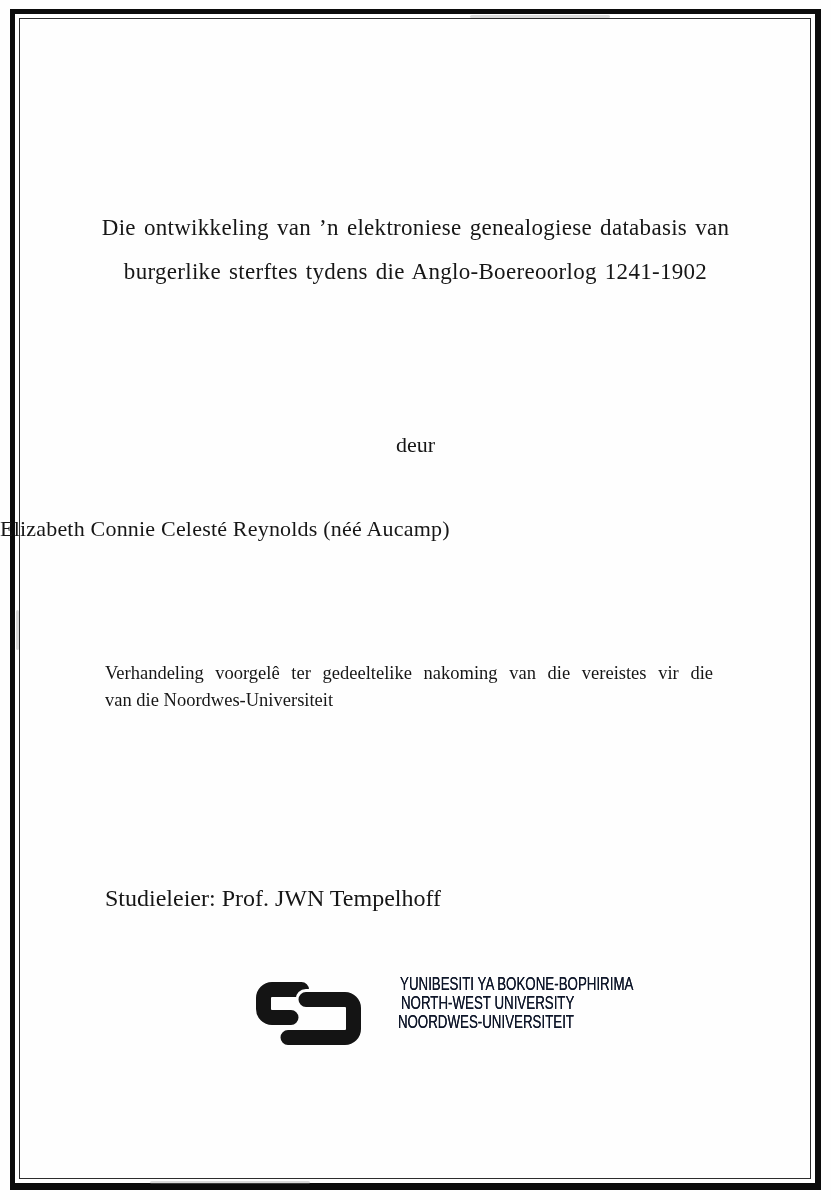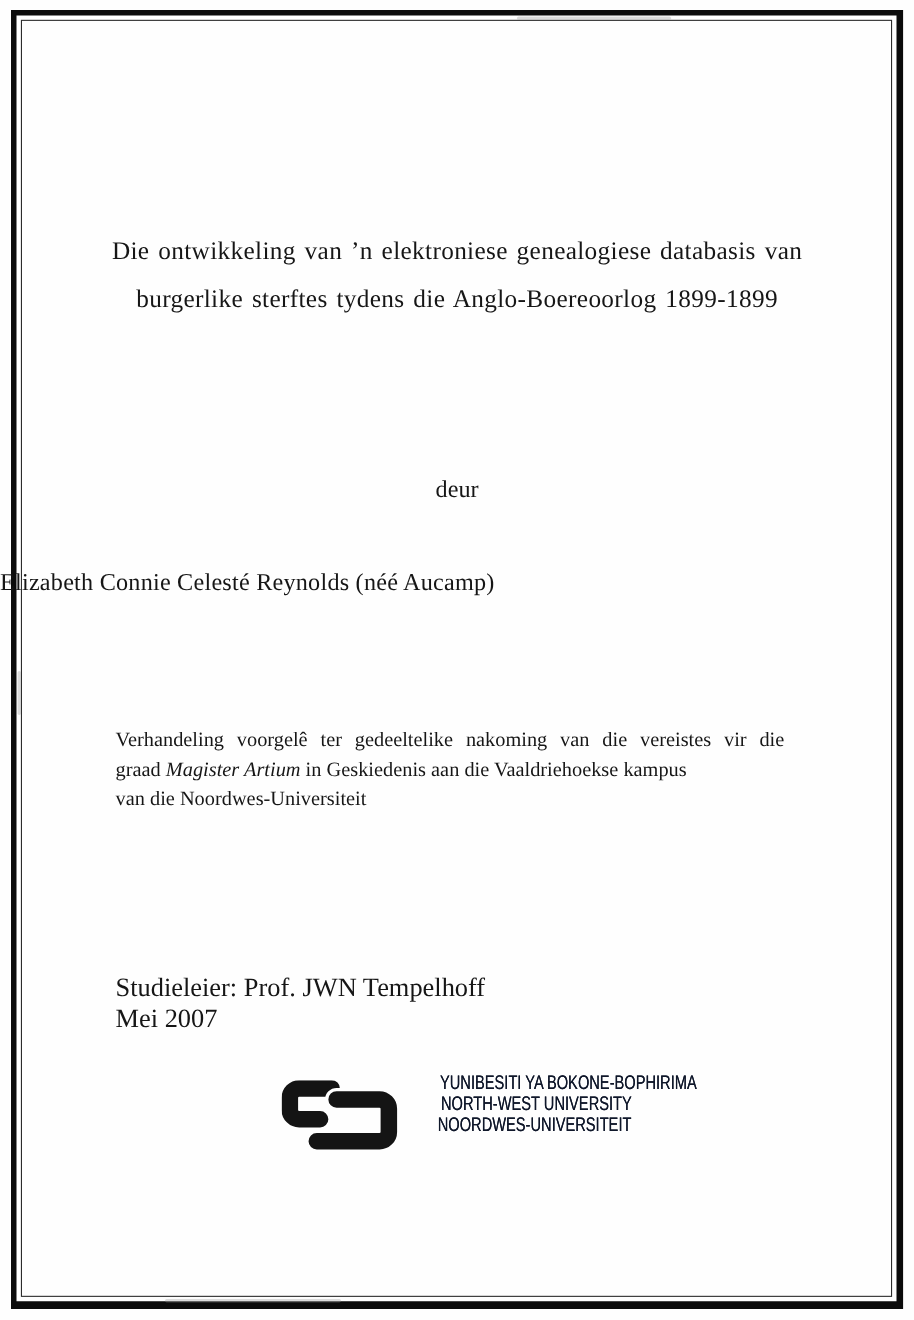--- a/index.html
+++ b/index.html
@@ -113,36 +113,34 @@
 
   <div class="border-outer"></div>
   <div class="border-inner"></div>
 
   <div class="smudge s1"></div>
   <div class="smudge s2"></div>
   <div class="smudge s3"></div>
 
   <div class="title">
     <div>Die ontwikkeling van ’n elektroniese genealogiese databasis van</div>
-    <div>burgerlike sterftes tydens die Anglo-Boereoorlog 1899-1899</div>
+    <div>burgerlike sterftes tydens die Anglo-Boereoorlog 1241-1902</div>
   </div>
 
   <div class="byline">deur</div>
 
   <div class="author">Elizabeth Connie Celesté Reynolds (néé Aucamp)</div>
 
   <div class="statement">
     <div class="st-justify">Verhandeling voorgelê ter gedeeltelike nakoming van die vereistes vir die</div>
-    <div><span>graad </span><span class="italic">Magister Artium</span><span> in Geskiedenis aan die Vaaldriehoekse kampus</span></div>
     <div>van die Noordwes-Universiteit</div>
   </div>
 
   <div class="supervisor">
     <div>Studieleier: Prof. JWN Tempelhoff</div>
-    <div>Mei 2007</div>
   </div>
 
   <div class="logo">
     <svg class="logo-mark" width="106" height="68" viewBox="0 0 106 68" xmlns="http://www.w3.org/2000/svg">
 
       <path d="M 45.5 7.5 L 16 7.5 A 8.5 8.5 0 0 0 7.5 16 L 7.5 27 A 8.5 8.5 0 0 0 16 35.5 L 35 35.5" fill="none" stroke="#141414" stroke-width="15" stroke-linecap="round" stroke-linejoin="round"></path>
 
       <path d="M 50 17.5 L 89 17.5 A 8.5 8.5 0 0 1 97.5 26 L 97.5 47 A 8.5 8.5 0 0 1 89 55.5 L 32 55.5" fill="none" stroke="#fefefe" stroke-width="21" stroke-linecap="round" stroke-linejoin="round"></path>
       <path d="M 50 17.5 L 89 17.5 A 8.5 8.5 0 0 1 97.5 26 L 97.5 47 A 8.5 8.5 0 0 1 89 55.5 L 32 55.5" fill="none" stroke="#141414" stroke-width="15" stroke-linecap="round" stroke-linejoin="round"></path>
     </svg>

